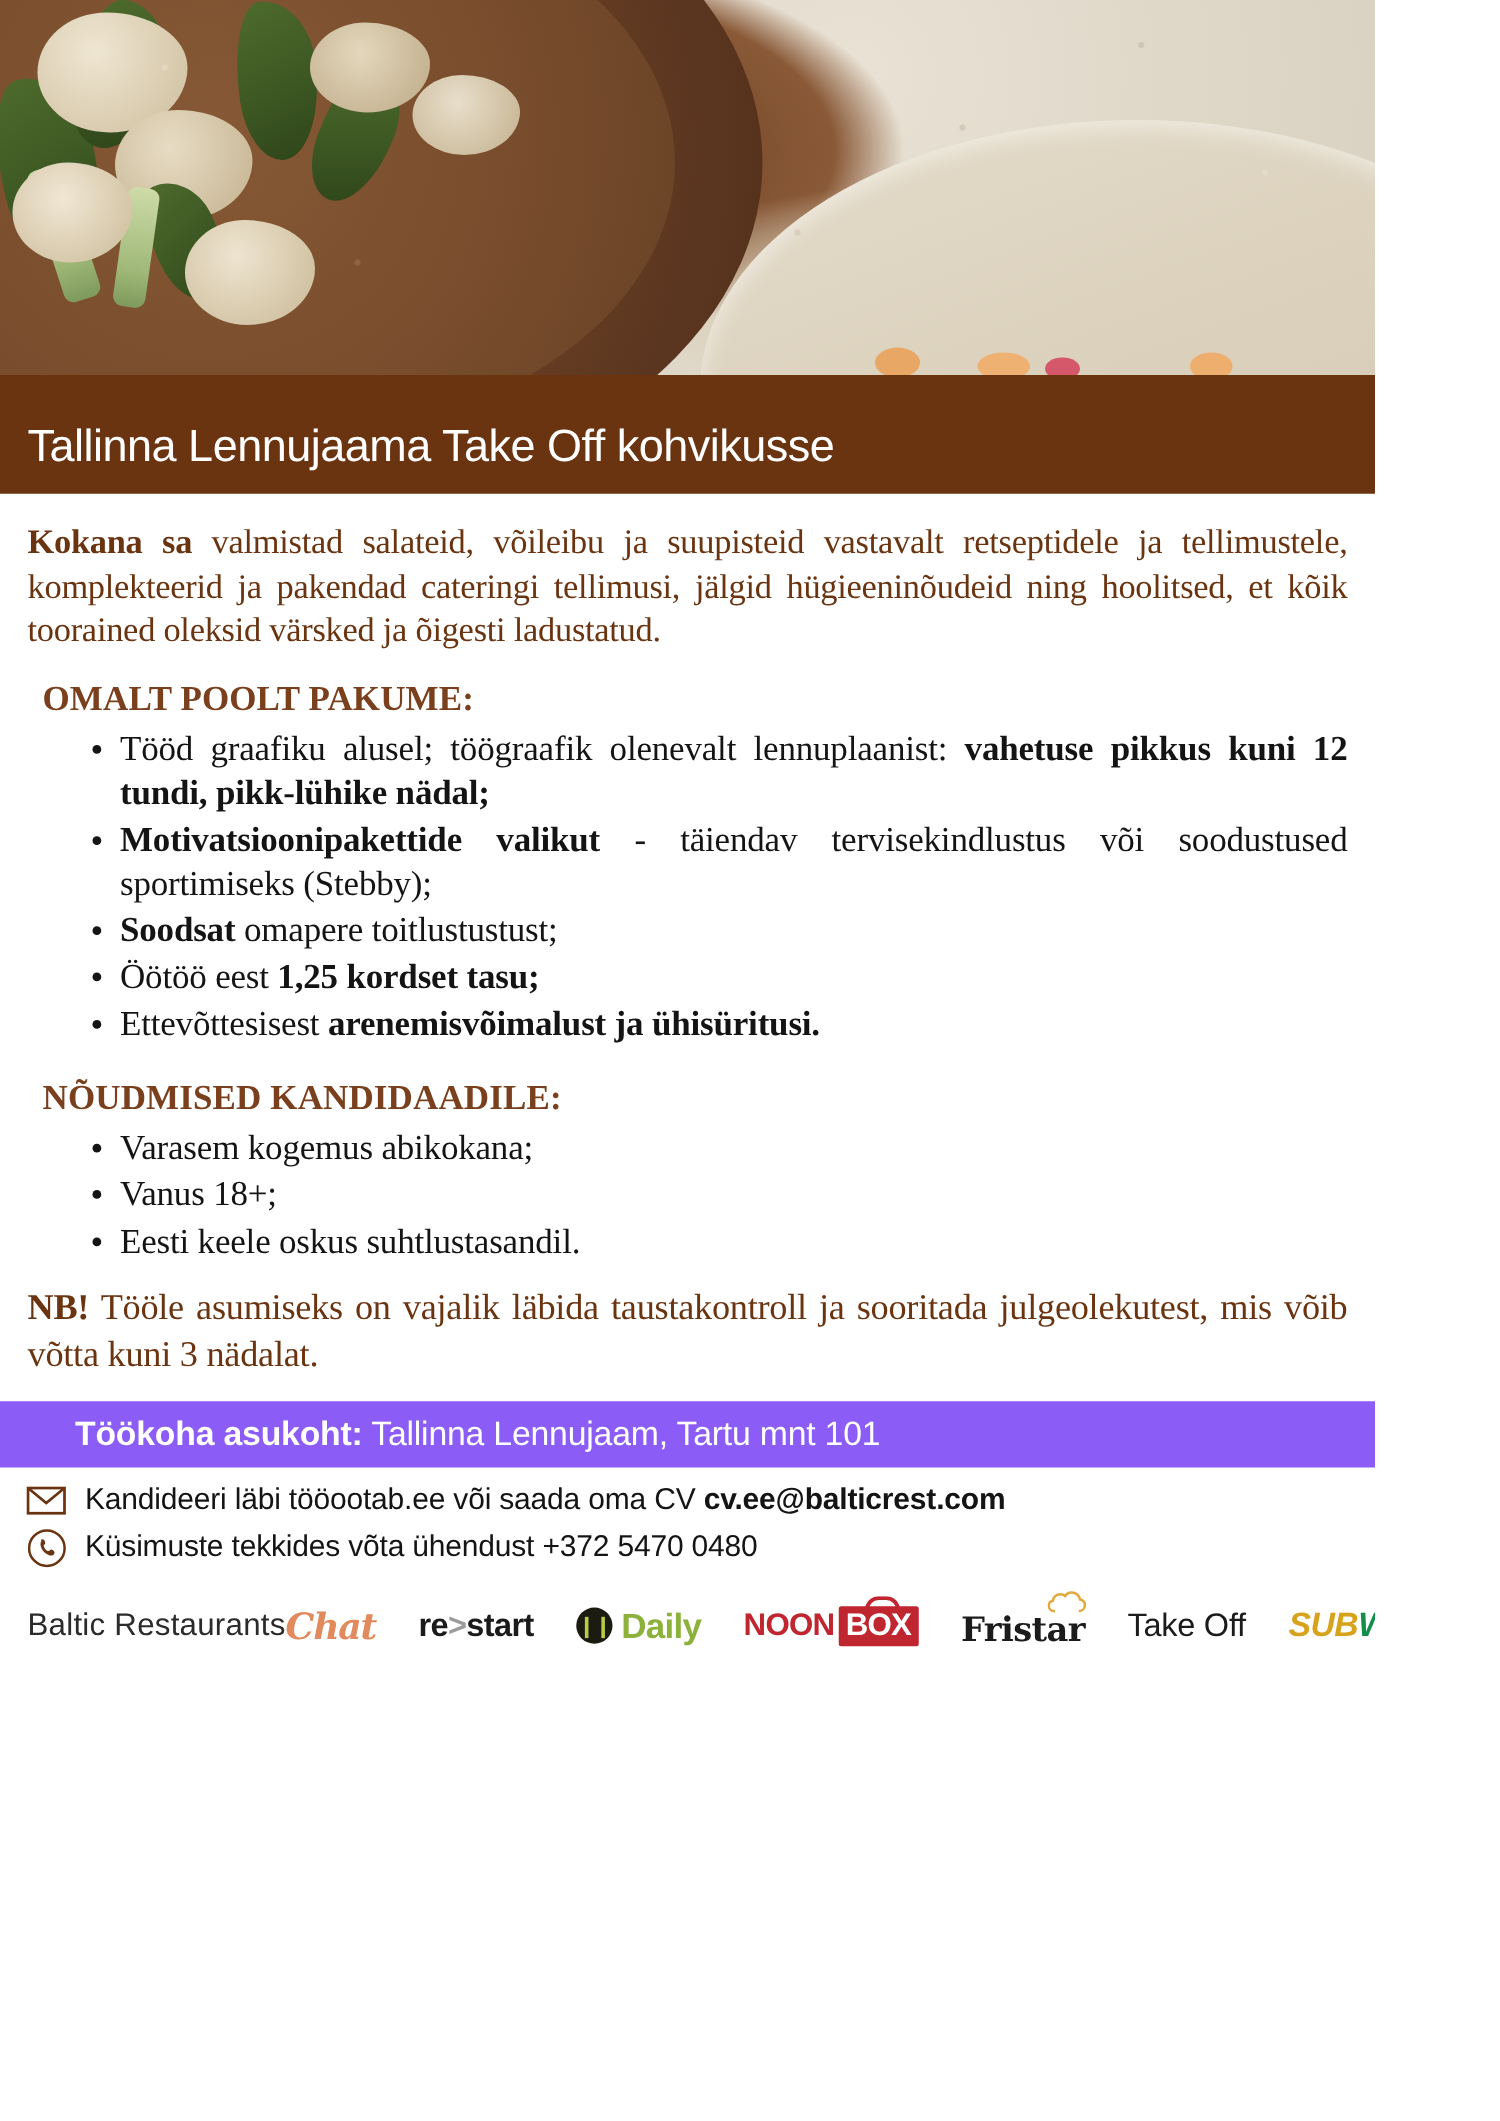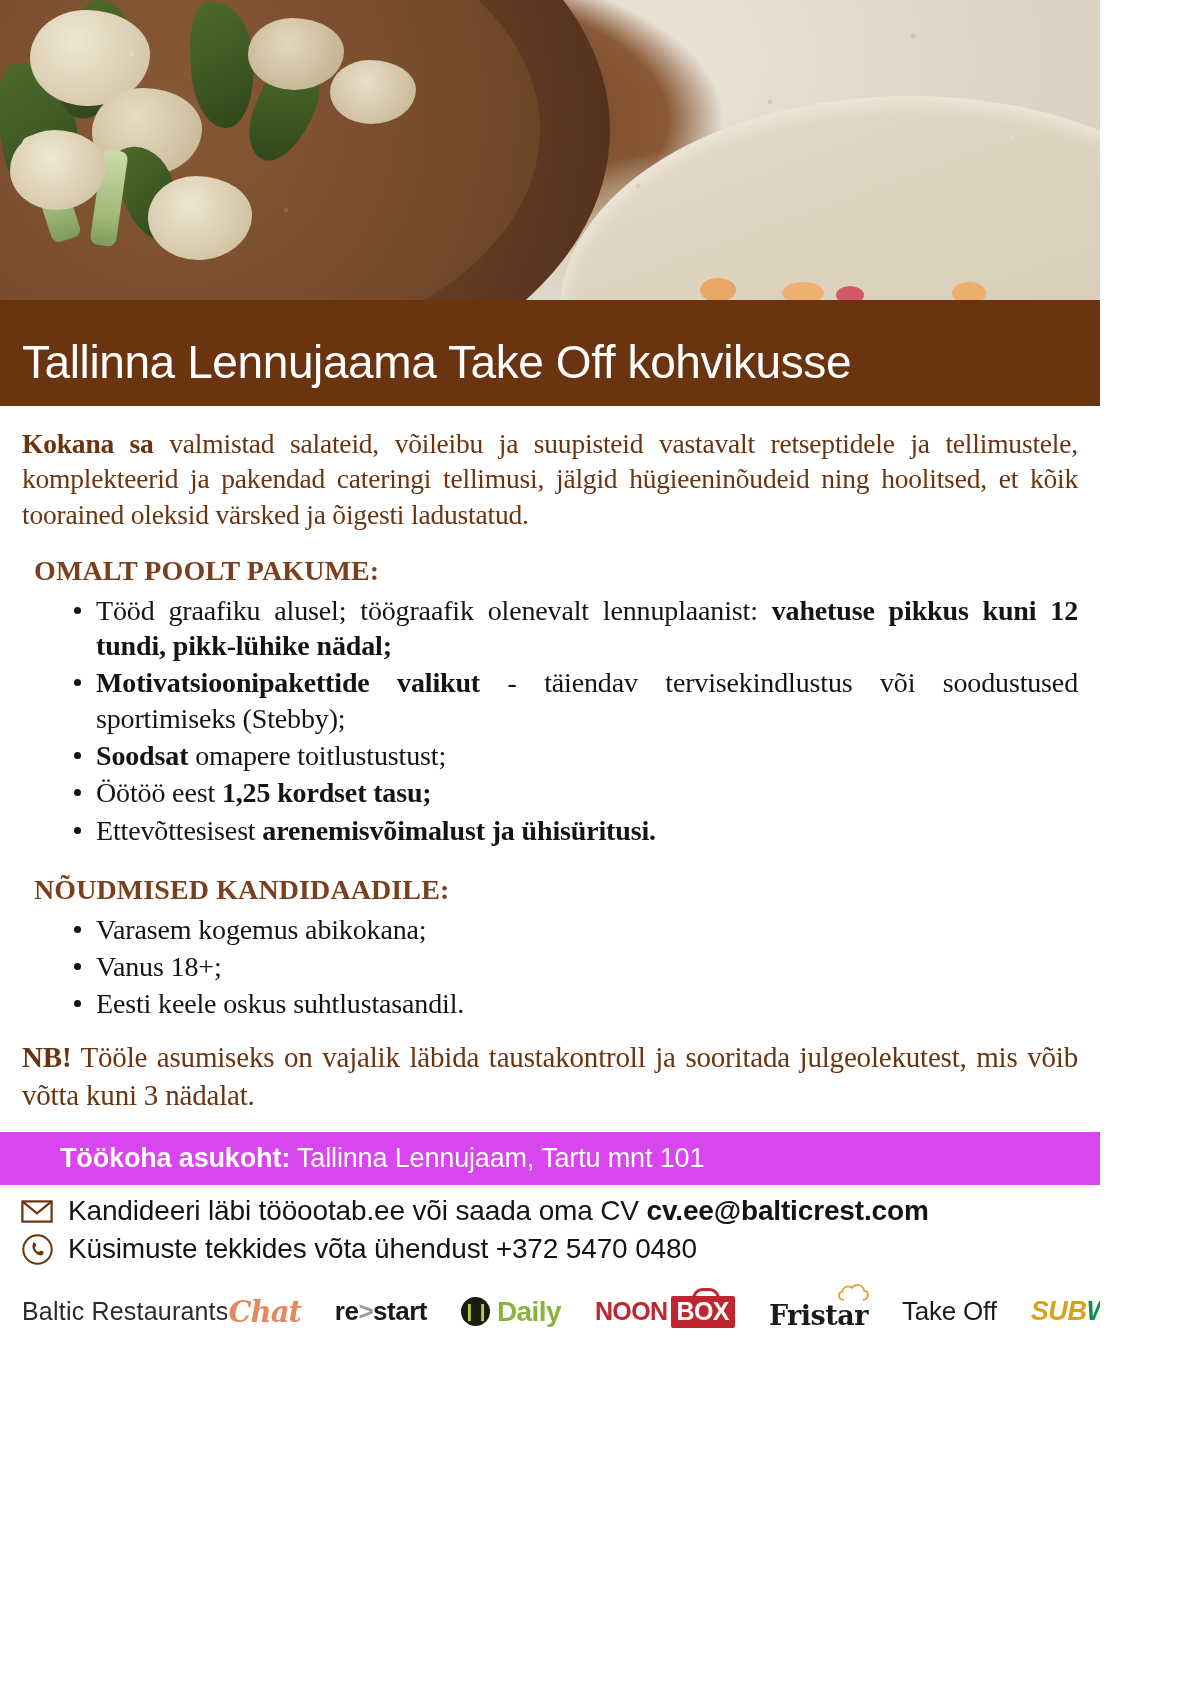--- a/index.html
+++ b/index.html
@@ -131,21 +131,21 @@
     font-family: "Liberation Sans", sans-serif;
     font-size: 104px;
     line-height: 1.0;
     font-weight: 700;
     letter-spacing: -1px;
   }
   .job-subtitle {
     margin: 12px 0 0 0;
     padding: 0 22px 0 22px;
     color: #ffffff;
-    font-size: 46px;
+    font-size: 36px;
     line-height: 1.08;
     font-weight: 400;
     letter-spacing: -.4px;
   }
 
   
   .content {
     padding: 20px 22px 0 22px;
     box-sizing: border-box;
     width: 1100px;
@@ -204,39 +204,39 @@
     line-height: 1.32;
     text-align: justify;
     letter-spacing: -.2px;
   }
   .nb b { font-weight: 700; }
 
   
   .location-bar {
     margin-top: 18px;
     width: 1100px;
-    background: #d946ef;
+    background: #8b5cf6;
     color: #ffffff;
     padding: 11px 0 11px 60px;
     box-sizing: border-box;
     font-size: 27px;
     letter-spacing: -.15px;
   }
   .location-bar b { font-weight: 700; }
 
   
   .contacts {
     padding: 9px 0 0 20px;
   }
   .contact-row {
     display: flex;
     align-items: center;
     gap: 14px;
     margin-bottom: 4px;
-    font-size: 28px;
+    font-size: 24px;
     color: #141414;
     letter-spacing: -.15px;
   }
   .contact-row .ctext b { font-weight: 700; }
   .icon-box {
     width: 34px;
     height: 34px;
     flex: 0 0 34px;
     display: flex;
     align-items: center;

